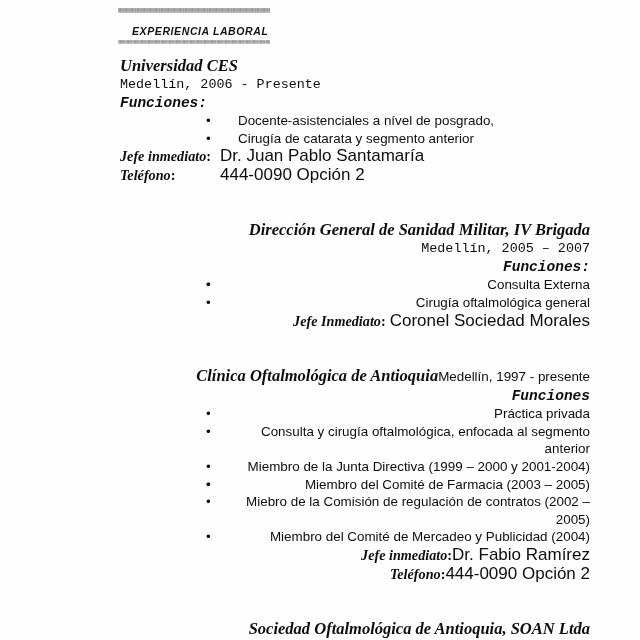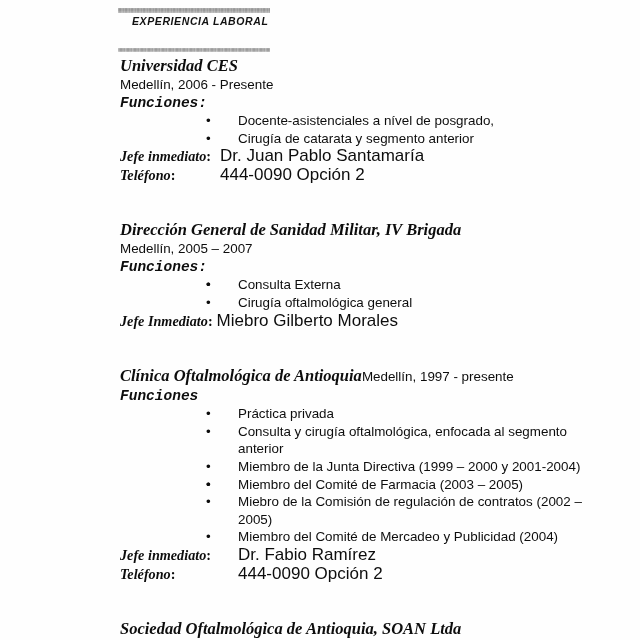--- a/index.html
+++ b/index.html
@@ -51,58 +51,60 @@
         rgba(255,255,255,0.05) 7px),
       linear-gradient(180deg, #a7a7a7 0%, #8f8f8f 50%, #bdbdbd 100%);
   }
   .banner-title {
     font-family: "Liberation Sans", sans-serif;
     font-style: italic;
     font-weight: 700;
     font-size: 10.5px;
     letter-spacing: 0.6px;
     color: #111;
-    padding: 2px 0 20px 14px;
+    padding: 2px 0 2px 14px;
     line-height: 13px;
     white-space: nowrap;
+    margin-top: 10px;
   }
 
   
   .content {
     position: absolute;
     left: 120px;
     top: 56px;
     width: 470px;
   }
 
   .job {
     margin-bottom: 10px;
   }
   .job.spaced-big {
     margin-top: 36px;
+    text-align: right;
   }
 
   .job-title {
     font-family: "Liberation Serif", serif;
     font-weight: 700;
     font-style: italic;
     font-size: 16.5px;
     line-height: 20px;
     white-space: nowrap;
     margin: 0;
   }
   .job-title .inline-plain {
     font-family: "Liberation Sans", sans-serif;
     font-weight: 400;
     font-style: normal;
     font-size: 13.4px;
   }
 
   .job-place {
-    font-family: Liberation Sans, sans-serif;
+    font-family: Liberation Mono, monospace;
     font-size: 13.4px;
     line-height: 18px;
     margin: 0;
   }
 
   .funciones-label {
     font-family: Liberation Mono, monospace;
     font-weight: 700;
     font-style: italic;
     font-size: 14.5px;
@@ -218,21 +220,21 @@
         <li>
           <span class="bullet">•</span>
           <span>Consulta Externa</span>
         </li>
         <li>
           <span class="bullet">•</span>
           <span>Cirugía oftalmológica general</span>
         </li>
       </ul>
       <div class="kv-row inline">
-        <span class="kv-key"><span>Jefe Inmediato</span><span class="colon">:</span></span><span class="kv-val">Miebro Gilberto Morales</span>
+        <span class="kv-key"><span>Jefe Inmediato</span><span class="colon">:</span></span><span class="kv-val">Coronel Sociedad Morales</span>
       </div>
     </div>
 
     <div class="job spaced-big">
       <div class="job-title">
         <span>Clínica Oftalmológica de Antioquia</span><span class="inline-plain">Medellín, 1997 - presente</span>
       </div>
       <div class="funciones-label">Funciones</div>
       <ul class="duties">
         <li>

